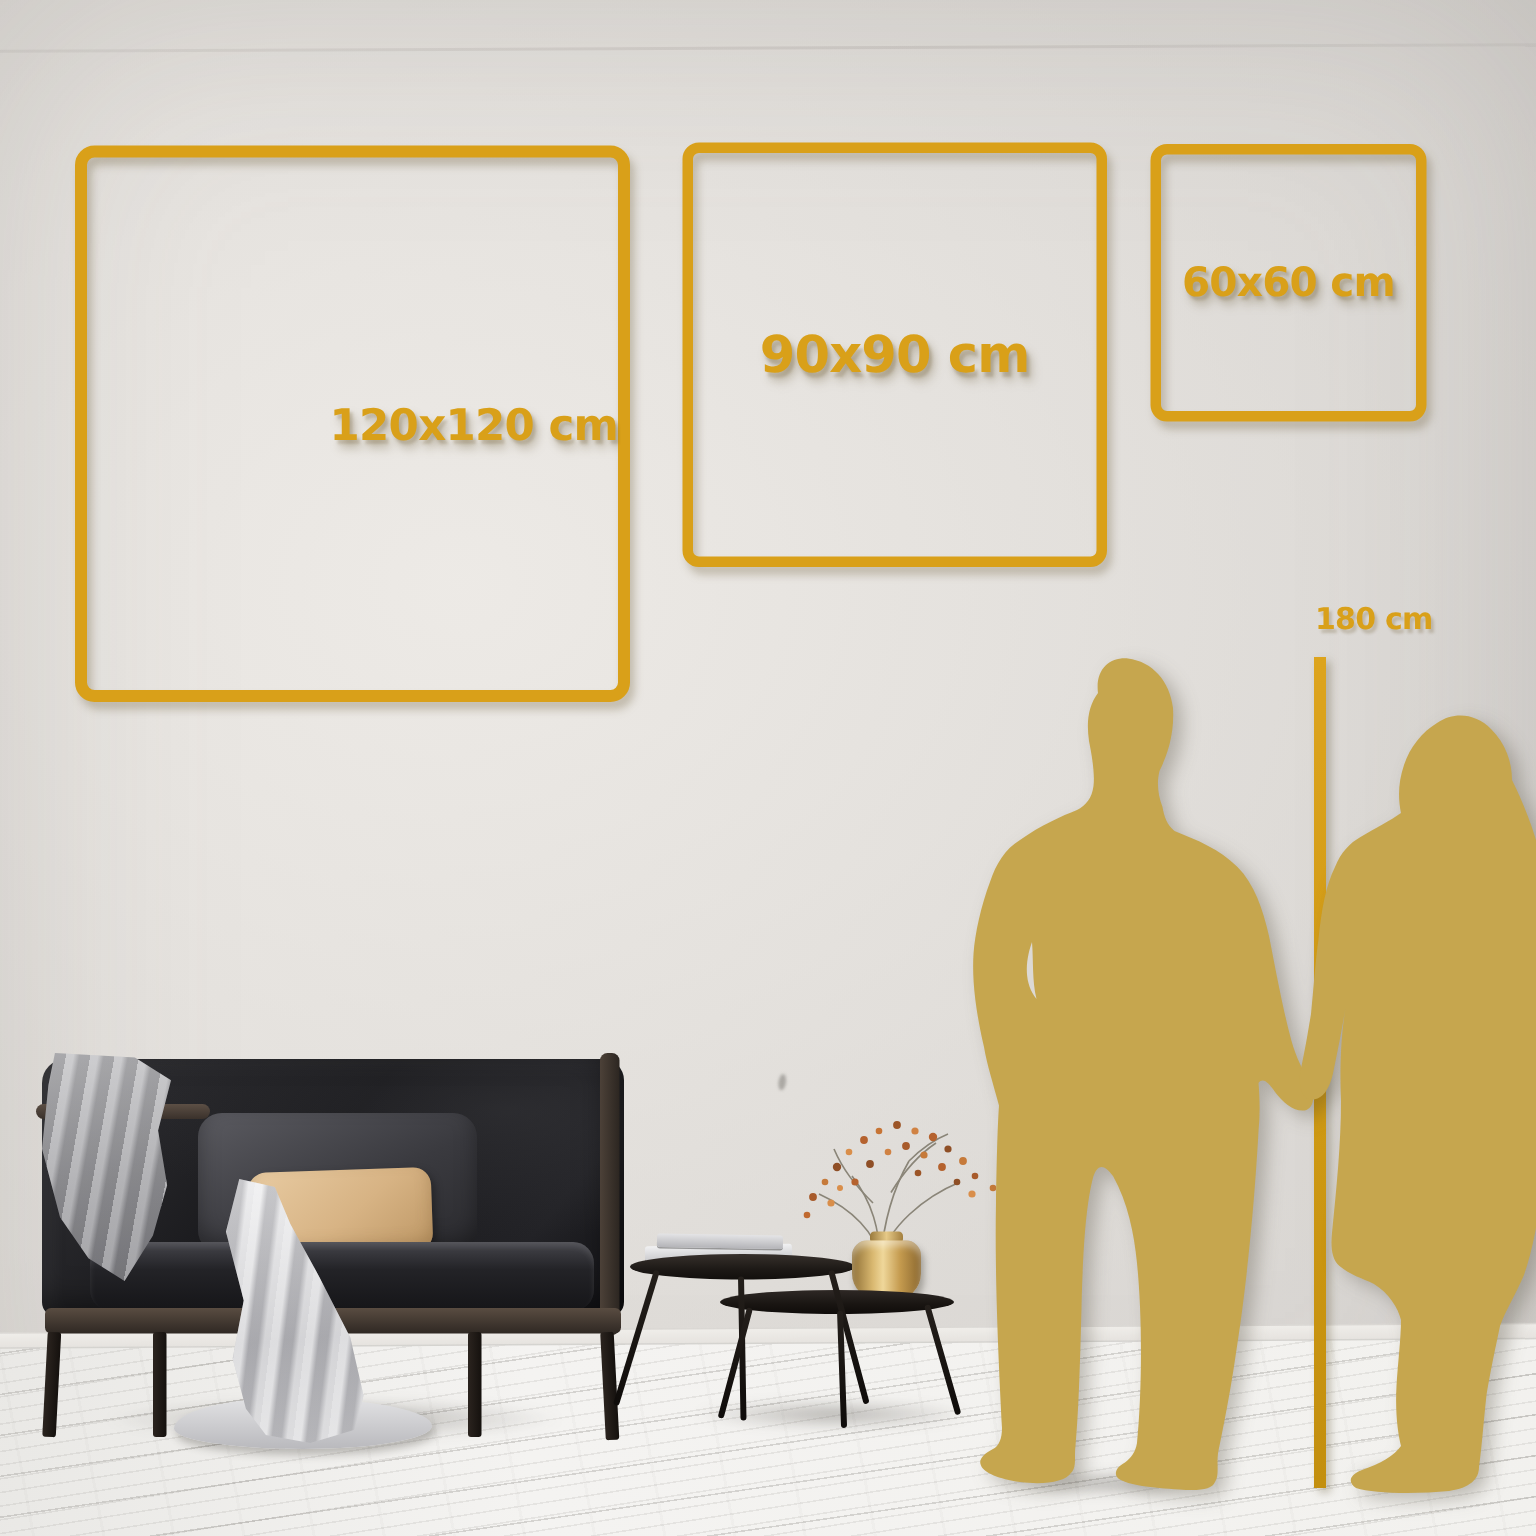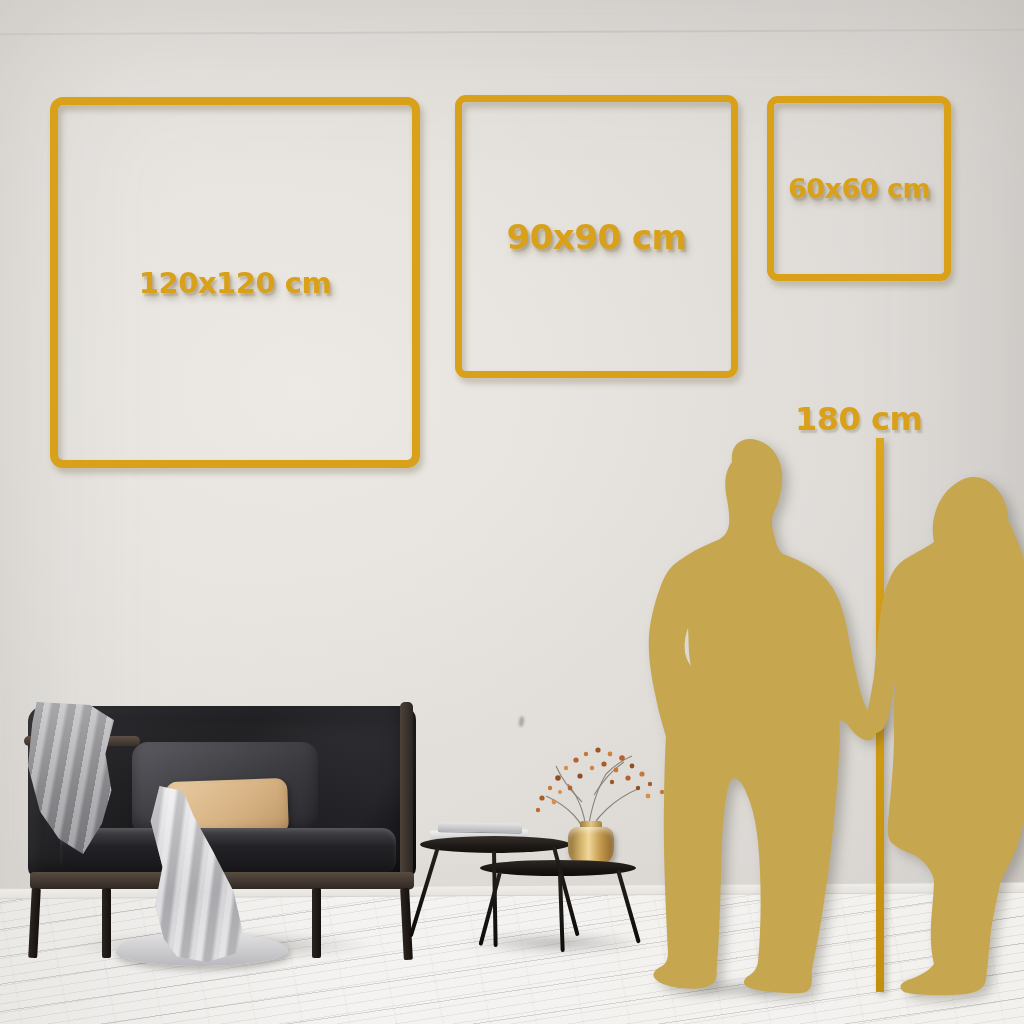--- a/index.html
+++ b/index.html
@@ -47,30 +47,30 @@
     display:flex;align-items:center;justify-content:center;
     filter:drop-shadow(3px 5px 3px rgba(85,68,25,0.28));
   }
   .size-frame.medium,.size-frame.small{border-width:7px;border-radius:11px;}
   .size-frame .size-label{
     color:var(--accent-gold,#d9a019);
     font-weight:700;letter-spacing:-0.5px;
     text-shadow:2px 3px 2px rgba(90,70,20,0.22);
     white-space:nowrap;
   }
-  .frame-120{left:50px;top:97px;width:354px;height:355px;}
+  .frame-120{left:50px;top:97px;width:354px;height:355px;justify-content:flex-end;}
   .frame-120 .size-label{font-size:29px;}
   .frame-90{left:455px;top:95px;width:269px;height:269px;}
   .frame-90 .size-label{font-size:34px;}
   .frame-60{left:767px;top:96px;width:170px;height:171px;}
   .frame-60 .size-label{font-size:27px;}
   
   .height-label{
-    position:absolute;left:795px;top:400px;width:160px;text-align:left;
-    color:var(--accent-gold,#d9a019);font-size:32px;font-weight:700;letter-spacing:-0.5px;
+    position:absolute;left:795px;top:400px;width:160px;text-align:right;
+    color:var(--accent-gold,#d9a019);font-size:20px;font-weight:700;letter-spacing:-0.5px;
     text-shadow:2px 3px 2px rgba(90,70,20,0.22);
   }
   .height-line{
     position:absolute;left:876px;top:438px;width:8px;height:554px;
     background:linear-gradient(180deg,#dda41d 0%,#cd9812 60%,#c38f0e 100%);
     filter:drop-shadow(3px 3px 3px rgba(80,65,25,0.30));
   }
   
   .couple-svg{
     position:absolute;left:636px;top:432px;width:392px;height:580px;

